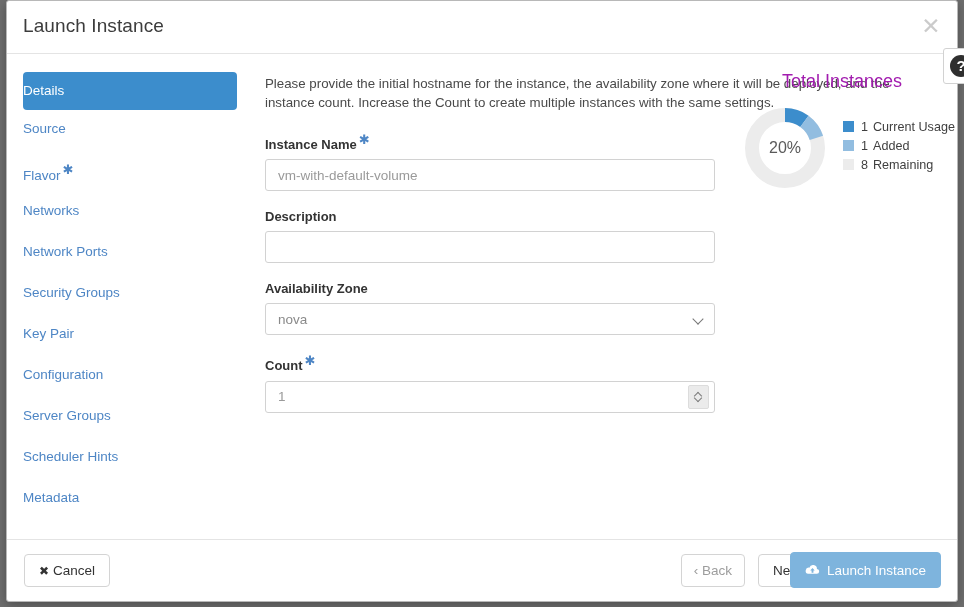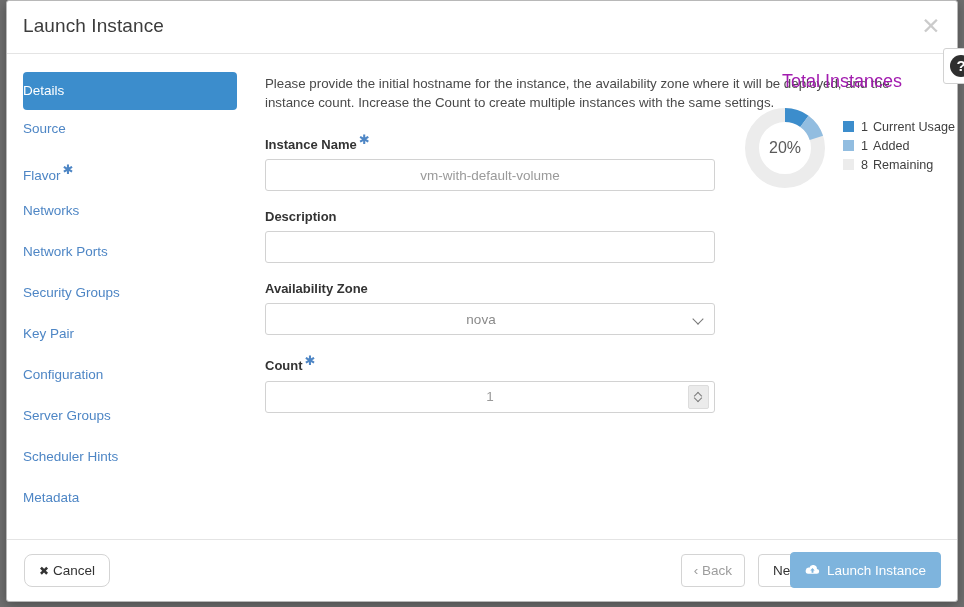--- a/index.html
+++ b/index.html
@@ -119,21 +119,20 @@
   .form-ctrl {
     width: 450px; height: 32px;
     border: 1px solid #d2d2d2;
     border-radius: 3px;
     background: #ffffff;
     font-size: 13.5px;
     color: #8a8a8a;
     padding: 0 12px;
     font-family: "Liberation Sans", sans-serif;
     outline: none;
-    text-align: center;
   }
   .form-ctrl::placeholder { color: #9a9a9a; opacity: 1; }
   .form-group { margin-bottom: 18px; }
 
   
   .select-wrap { position: relative; width: 450px; }
   select.form-ctrl {
     appearance: none; -webkit-appearance: none; -moz-appearance: none;
     padding-right: 30px;
     color: #8a8a8a;
@@ -219,21 +218,21 @@
     font-size: 13.5px;
     border-radius: 4px;
     cursor: pointer;
     background: #ffffff;
     border: 1px solid #d4d4d4;
     color: #333333;
     height: 33px;
     padding: 0 14px;
   }
   #cancel-btn {
-    position: absolute; left: 17px; top: 14px; border-radius: 8px;
+    position: absolute; left: 17px; top: 14px;
   }
   #cancel-btn .x {
     font-weight: bold; font-size: 12px; margin-right: 4px;
     font-family: "DejaVu Sans", sans-serif;
   }
   #back-btn {
     position: absolute; right: 212px; top: 14px;
     color: #9d9d9d;
     width: 64px; padding: 0;
   }

